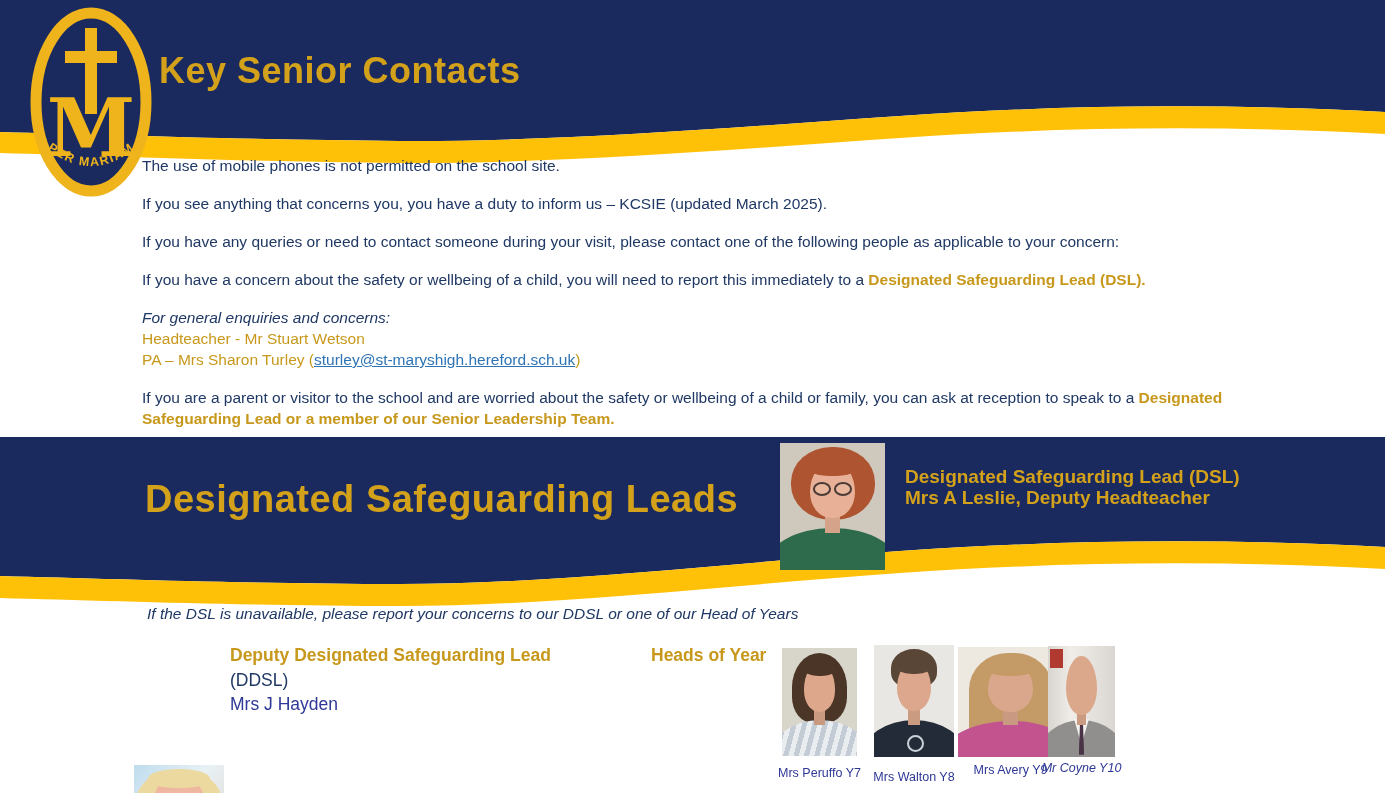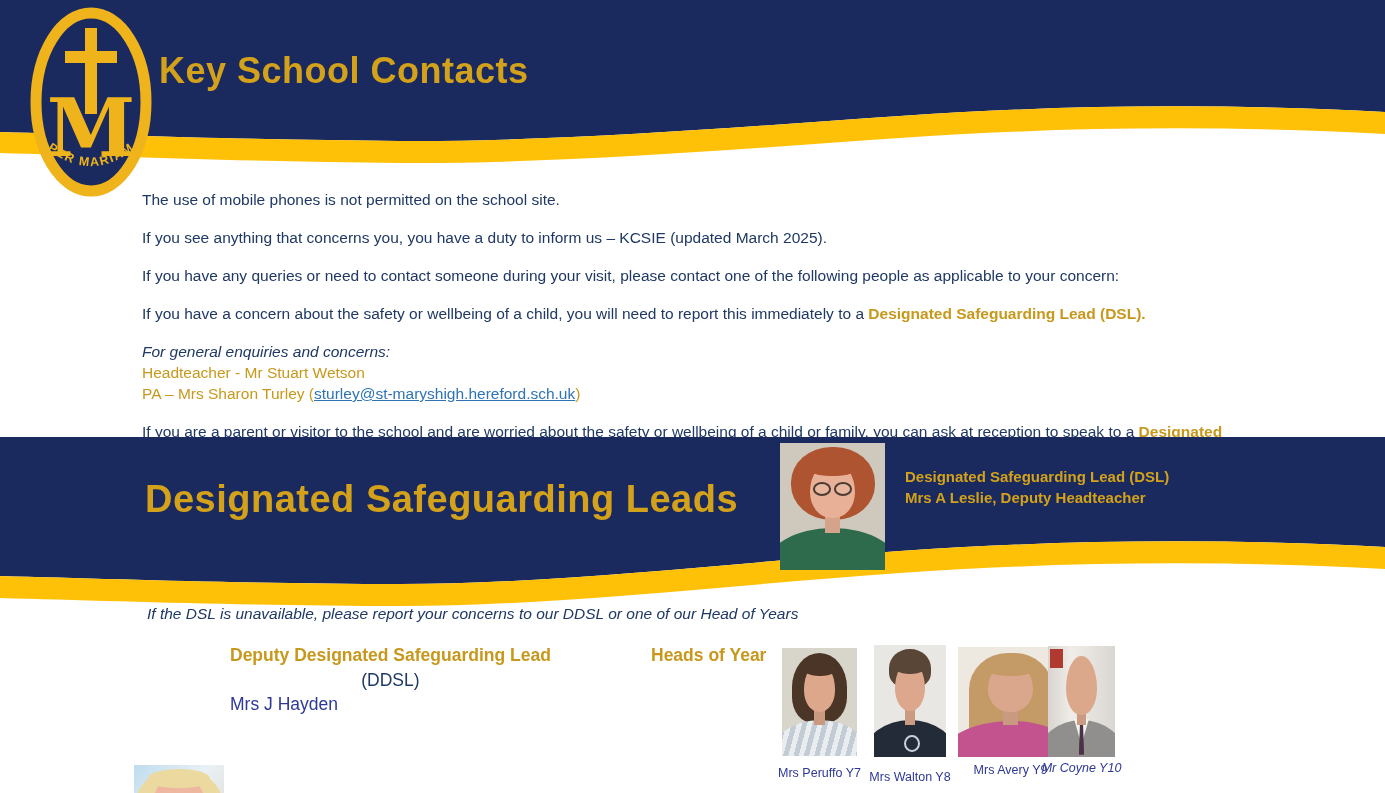--- a/index.html
+++ b/index.html
@@ -9,41 +9,41 @@
   .abs{position:absolute;}
 
   
   .hdr-svg{position:absolute;left:0;top:0;}
   .page-title{position:absolute;left:159px;top:50px;font-size:36px;font-weight:bold;
               color:#D4A21A;letter-spacing:.5px;}
   .logo-svg{position:absolute;left:30px;top:6px;}
 
   
   .intro{position:absolute;left:142px;top:155px;width:1155px;color:#1F3864;
-         font-size:15.5px;line-height:21px;margin-top:34px;}
+         font-size:15.5px;line-height:21px;}
   .intro p{margin:0 0 17px 0;}
   .gold{color:#C7981B;}
   .goldb{color:#C7981B;font-weight:bold;}
   .italic{font-style:italic;}
   a.maillink{color:#2E74B5;text-decoration:underline;cursor:pointer;}
 
   
   .band-svg{position:absolute;left:0;top:437px;}
   .band-title{position:absolute;left:145px;top:478px;font-size:38px;font-weight:bold;
               color:#D4A21A;letter-spacing:.5px;}
-  .dsl-info{position:absolute;left:905px;top:466px;font-size:15px;font-weight:bold;
+  .dsl-info{position:absolute;left:905px;top:466px;font-size:19px;font-weight:bold;
             color:#D4A21A;line-height:21px;}
   .dsl-info a{color:#D4A21A;text-decoration:none;cursor:pointer;}
 
   
   .fallback{position:absolute;left:147px;top:605px;font-size:15.5px;font-style:italic;
             color:#1F3864;}
   .ddsl-text{position:absolute;left:230px;top:643px;font-size:17.5px;line-height:24.5px;}
   .ddsl-text .r1{color:#C7981B;font-weight:bold;}
-  .ddsl-text .r2{color:#1F3864;text-align:center;}
+  .ddsl-text .r2{color:#1F3864;}
   .ddsl-text .r3{color:#2E3896;}
   .hoy-title{position:absolute;left:651px;top:645px;font-size:17.5px;font-weight:bold;color:#C7981B;}
   .hoy-fig{position:absolute;}
   .hoy-photo{position:relative;width:100%;}
   .hoy-name{position:absolute;left:50%;transform:translateX(-50%);white-space:nowrap;
             color:#2E3896;font-size:12.5px;}
 
   
   .pw{position:relative;overflow:hidden;background:#ddd;}
   .pw>div{position:absolute;}
@@ -85,21 +85,21 @@
     <ellipse cx="61" cy="96" rx="55" ry="89" fill="#1A2A5E" stroke="#EFB41C" stroke-width="11"></ellipse>
     <rect x="55" y="22" width="12" height="86" fill="#EFB41C"></rect>
     <rect x="35" y="45" width="52" height="12" fill="#EFB41C"></rect>
     <text x="61" y="150" font-family="DejaVu Serif, serif" font-size="80" font-weight="bold" fill="#EFB41C" text-anchor="middle">M</text>
     <path id="mottoArc" d="M17,143 Q61,177 105,143" fill="none"></path>
     <text font-size="12.5" font-weight="bold" fill="#EFB41C" letter-spacing="1.5">
       <textPath href="#mottoArc" startOffset="50%" text-anchor="middle">PER MARIAM</textPath>
     </text>
   </svg>
 
-  <div class="page-title">Key School Contacts</div>
+  <div class="page-title">Key Senior Contacts</div>
 
   <div class="intro">
     <p>The use of mobile phones is not permitted on the school site.</p>
     <p>If you see anything that concerns you, you have a duty to inform us – KCSIE (updated March 2025).</p>
     <p>If you have any queries or need to contact someone during your visit, please contact one of the following people as applicable to your concern:</p>
     <p><span>If you have a concern about the safety or wellbeing of a child, you will need to report this immediately to a </span><span class="goldb">Designated Safeguarding Lead (DSL).</span></p>
     <p style="margin-bottom:17px;">
       <span class="italic">For general enquiries and concerns:</span><br>
       <span class="gold">Headteacher - Mr Stuart Wetson</span><br>
       <span class="gold">PA – Mrs Sharon Turley (</span><a class="maillink" href="#">sturley@st-maryshigh.hereford.sch.uk</a><span class="gold">)</span>
@@ -152,21 +152,21 @@
     <div class="hoy-photo pw hs-bob" style="height: 108px; --hair: #4A3526; --skin: #DCA78B;">
         <div class="p-bg" style="background: rgb(216, 213, 203);"></div>
         <div class="p-hairb"></div>
         <div class="p-body" style="background: repeating-linear-gradient(105deg, rgb(195, 204, 212) 0px, rgb(195, 204, 212) 5px, rgb(233, 237, 240) 5px, rgb(233, 237, 240) 10px);"></div>
         <div class="p-neck"></div>
         <div class="p-face"></div>
         <div class="p-fringe"></div>
       </div>
     <div class="hoy-name" style="top:118px;">Mrs Peruffo Y7</div>
   </div>
-  <div class="hoy-fig" style="left:874px;top:645px;width:72px;">
+  <div class="hoy-fig" style="left:874px;top:645px;width:80px;">
     <div class="hoy-photo pw hs-updo" style="height: 112px; --hair: #5A4636; --skin: #DCA78C;">
         <div class="p-bg" style="background: rgb(233, 231, 227);"></div>
         <div class="p-hairb"></div>
         <div class="p-body" style="background: rgb(35, 42, 56);"></div>
         <div class="p-neck"></div>
         <div class="p-face"></div>
         <div class="p-fringe"></div>
         <div class="p-logo" style="display: block;"></div>
       </div>
     <div class="hoy-name" style="top:125px;">Mrs Walton Y8</div>

